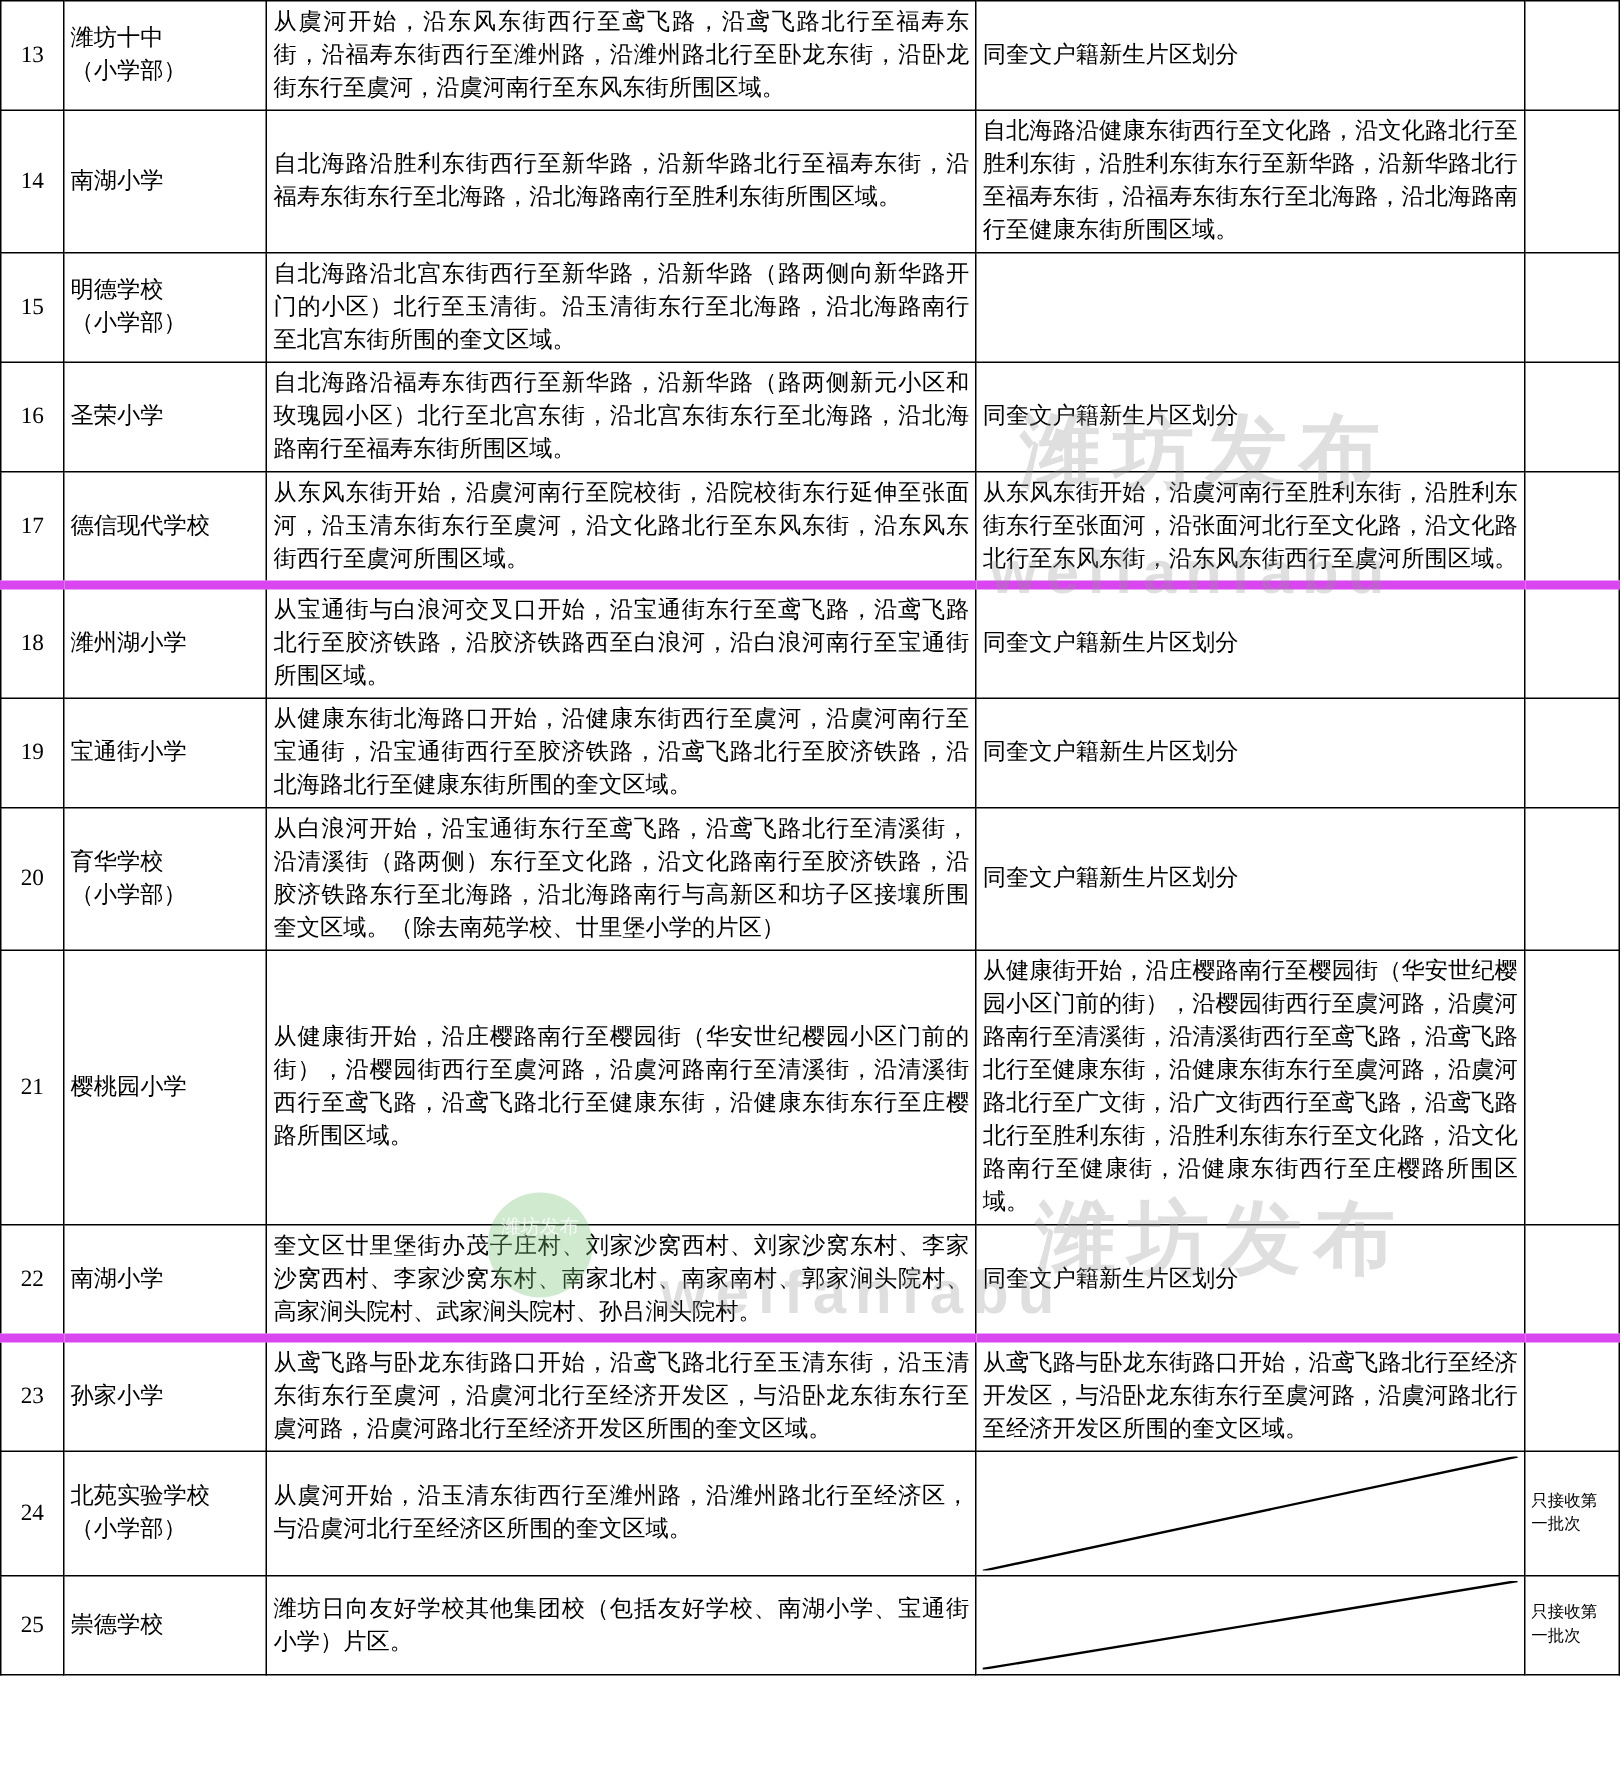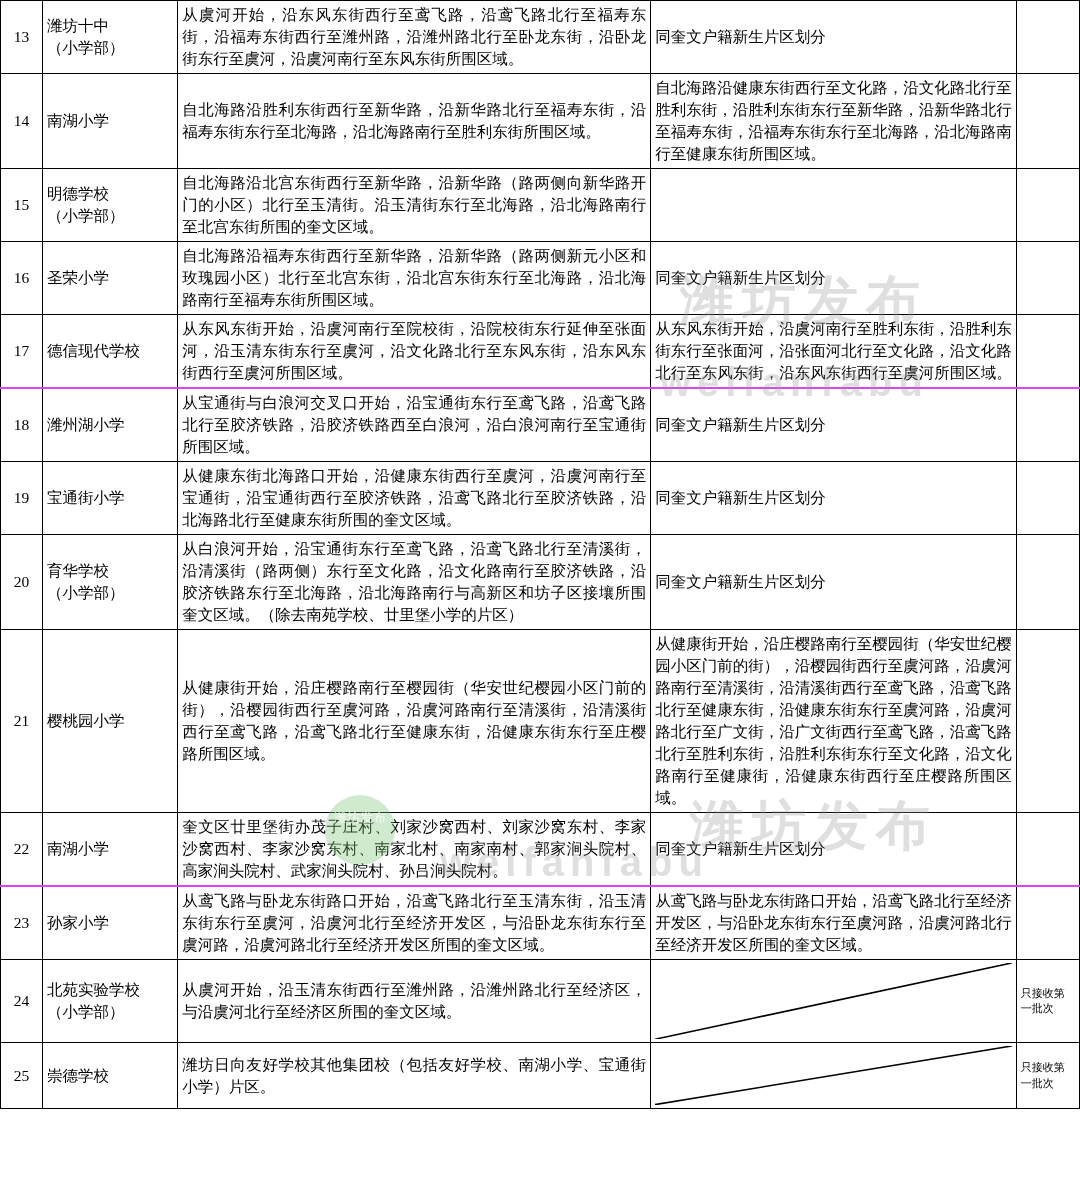--- a/index.html
+++ b/index.html
@@ -40,21 +40,21 @@
   col.c-extra  { width: 365px; }
   col.c-note   { width: 63px; }
 
   td.num  { text-align: center; }
   td.name { }
   td.area { text-align: justify; text-align-last: left; }
   td.extra{ text-align: justify; text-align-last: left; }
   td.note { text-align: left; font-size: 11px; }
 
   
-  tr.group-top > td { border-top: 2px solid #d946ef; }
+  tr.group-top > td { border-top: 6px solid #d946ef; }
 
   .name-line2 { display: block; }
 
   
   td.diag {
     position: relative;
     padding: 0;
   }
   td.diag svg {
     display: block;

